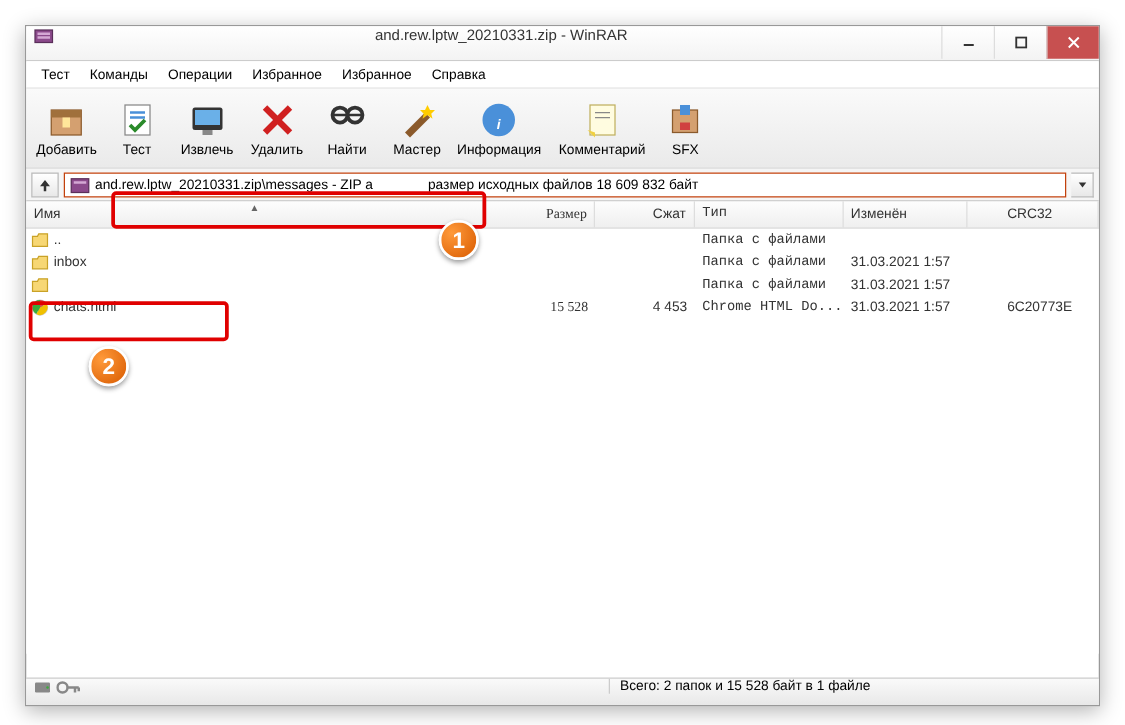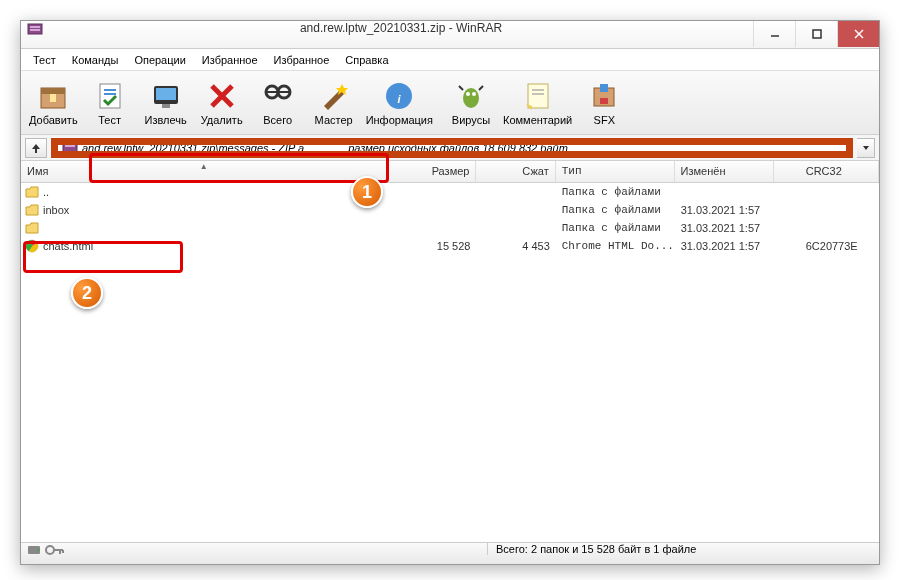--- a/index.html
+++ b/index.html
@@ -20,28 +20,28 @@
 
 
 .toolbar { height: 64px; display: flex; align-items: center; padding: 2px 4px; border-bottom: 1px solid #d0d0d0; background: linear-gradient(#fafafa,#eaeaea); gap: 0; }
 .tbtn { display: flex; flex-direction: column; align-items: center; padding: 2px 4px; min-width: 56px; }
 .tbtn .ico { width: 32px; height: 32px; margin-bottom: 2px; }
 .tsep { width: 6px; height: 48px; }
 
 
 .addrbar { height: 26px; display: flex; align-items: center; border-bottom: 1px solid #d0d0d0; background: #f5f5f5; padding: 0 4px; gap: 4px; position: relative; }
 .up-btn { width: 22px; height: 20px; border: 1px solid #bbb; background: linear-gradient(#fff,#e8e8e8); display: flex; align-items: center; justify-content: center; }
-.addr-field { flex: 1; height: 20px; border: 7px solid #c2410c; background: #fff; display: flex; align-items: center; padding: 0 4px; gap: 4px; overflow: hidden; white-space: nowrap; position: relative; font-style: italic; }
+.addr-field { flex: 1; height: 20px; border: 1px solid #c2410c; background: #fff; display: flex; align-items: center; padding: 0 4px; gap: 4px; overflow: hidden; white-space: nowrap; position: relative; }
 .addr-dd { width: 18px; height: 20px; border: 1px solid #bbb; border-left: none; background: linear-gradient(#fff,#e8e8e8); display:flex; align-items:center; justify-content:center;}
 
 
 .list-hdr { height: 22px; display: flex; border-bottom: 1px solid #d0d0d0; background: linear-gradient(#fdfdfd,#efefef); }
 .hcol { border-right: 1px solid #ddd; padding: 4px 6px; color: #333; overflow: hidden; white-space: nowrap; }
 .c-name { width: 370px; position: relative; }
-.c-size { width: 90px; text-align: right; }
+.c-size { width: 90px; text-align: right; font-family: Liberation Serif, serif; }
 .c-packed { width: 80px; text-align: right; }
 .c-type { width: 120px; font-family: Liberation Mono, monospace; }
 .c-mod { width: 100px; }
 .c-crc { width: 80px; margin-left: 26px; }
 
 
 .list-body { position: relative; background: #fff; height: 340px; overflow: hidden; }
 .row { height: 18px; display: flex; align-items: center; }
 .row .c-name { display: flex; align-items: center; gap: 4px; padding-left: 4px; border-right: none; }
 .row .c-size, .row .c-packed { padding-right: 6px; border-right: none; }
@@ -132,47 +132,37 @@
           <line x1="26" y1="6" x2="6" y2="26" stroke="#d02020" stroke-width="5"></line>
         </svg>
         <span>Удалить</span>
       </div>
     <div class="tbtn">
         <svg class="ico" viewBox="0 0 32 32">
           <circle cx="10" cy="12" r="6" fill="none" stroke="#333" stroke-width="3"></circle>
           <circle cx="22" cy="12" r="6" fill="none" stroke="#333" stroke-width="3"></circle>
           <line x1="4" y1="12" x2="28" y2="12" stroke="#333" stroke-width="2"></line>
         </svg>
-        <span>Всего</span>
+        <span>Найти</span>
       </div>
     <div class="tbtn">
         <svg class="ico" viewBox="0 0 32 32">
           <path d="M6 26 L22 10 L26 14 L10 30 Z" fill="#8b5a2b"></path>
           <polygon points="24,4 26,8 30,8 27,11 28,15 24,12 20,15 21,11 18,8 22,8" fill="#ffcc00"></polygon>
         </svg>
         <span>Мастер</span>
       </div>
     <div class="tbtn">
         <svg class="ico" viewBox="0 0 32 32">
           <circle cx="16" cy="16" r="13" fill="#4a90d9"></circle>
           <text x="16" y="23" text-anchor="middle" fill="#fff" font-size="20" font-family="serif" font-style="italic" font-weight="bold">i</text>
         </svg>
         <span>Информация</span>
       </div>
     <div class="tsep"></div>
-    <div class="tbtn">
-        <svg class="ico" viewBox="0 0 32 32">
-          <ellipse cx="16" cy="18" rx="8" ry="10" fill="#7aaa3a"></ellipse>
-          <circle cx="13" cy="14" r="2" fill="#fff"></circle>
-          <circle cx="19" cy="14" r="2" fill="#fff"></circle>
-          <line x1="8" y1="10" x2="4" y2="6" stroke="#333" stroke-width="2"></line>
-          <line x1="24" y1="10" x2="28" y2="6" stroke="#333" stroke-width="2"></line>
-        </svg>
-        <span>Вирусы</span>
-      </div>
     <div class="tbtn">
         <svg class="ico" viewBox="0 0 32 32">
           <rect x="6" y="4" width="20" height="24" fill="#fffce0" stroke="#c0b060"></rect>
           <path d="M10 26 L10 30 L4 24" fill="#f0d040"></path>
           <line x1="10" y1="10" x2="22" y2="10" stroke="#888"></line>
           <line x1="10" y1="14" x2="22" y2="14" stroke="#888"></line>
         </svg>
         <span>Комментарий</span>
       </div>
     <div class="tbtn">

